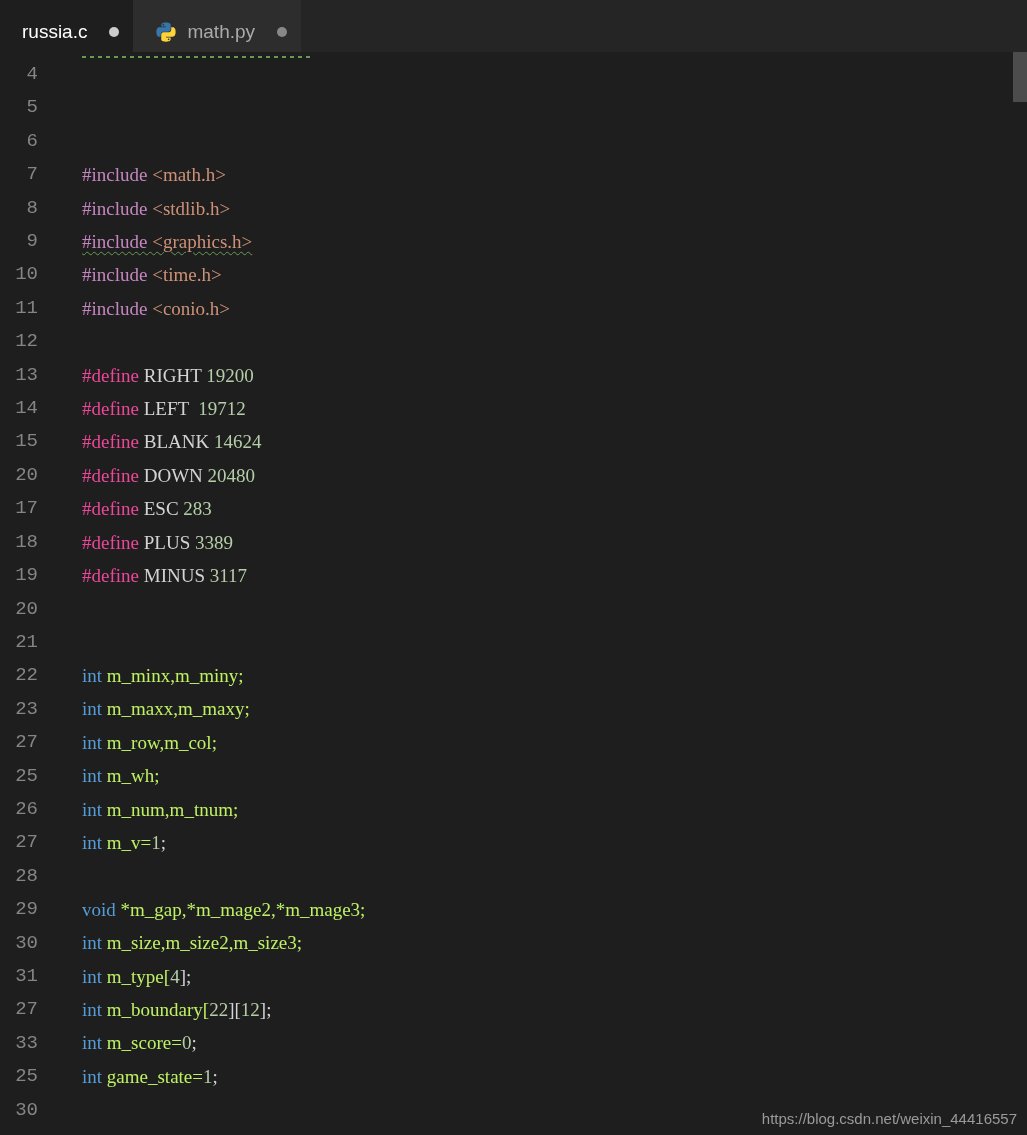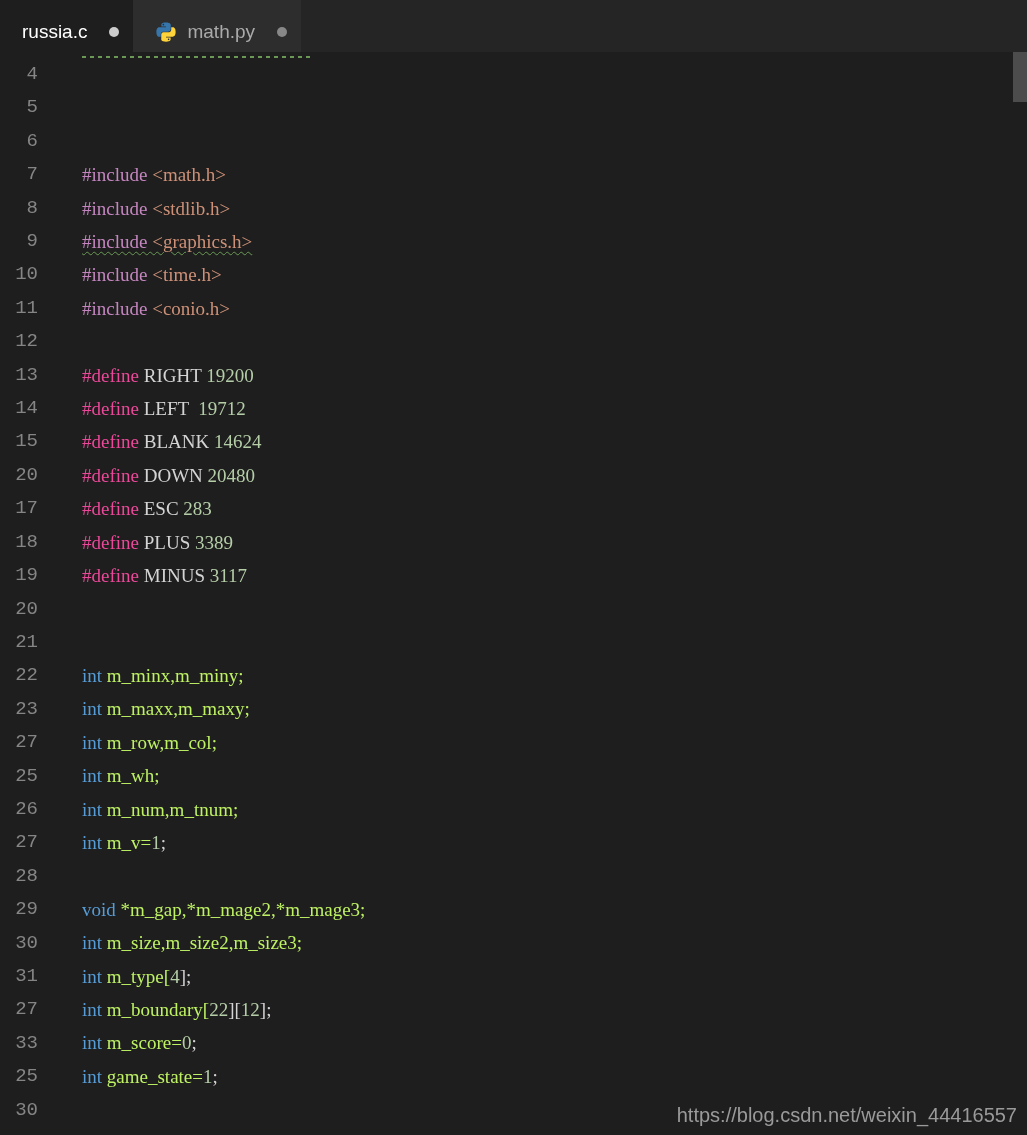--- a/index.html
+++ b/index.html
@@ -102,21 +102,21 @@
     top: 52px;
     width: 14px;
     height: 50px;
     background: rgba(121,121,121,0.5);
   }
   .watermark {
     position: absolute;
     right: 10px;
     bottom: 8px;
     color: #9a9a9a;
-    font-size: 20px;
+    font-size: 15px;
     font-family: -apple-system, 'Segoe UI', sans-serif;
   }
 </style>
 </head>
 <body>
 
 <div class="tab-bar">
   <div class="tab active">
     <span class="tab-label">russia.c</span>
     <span class="tab-dot"></span>

